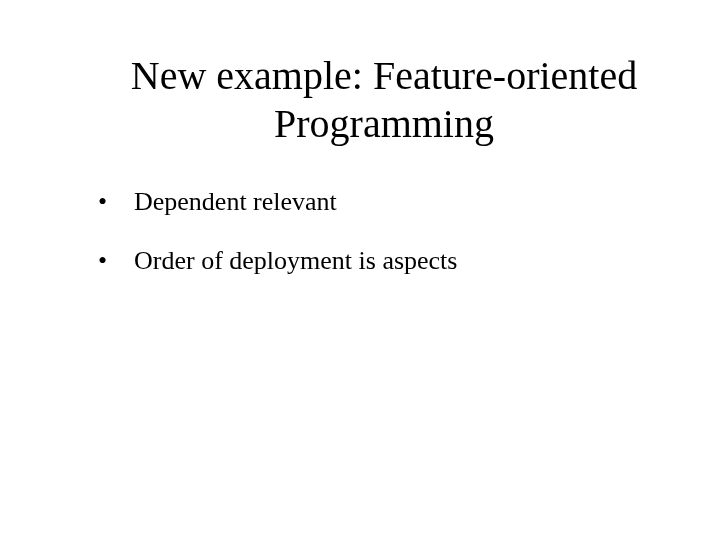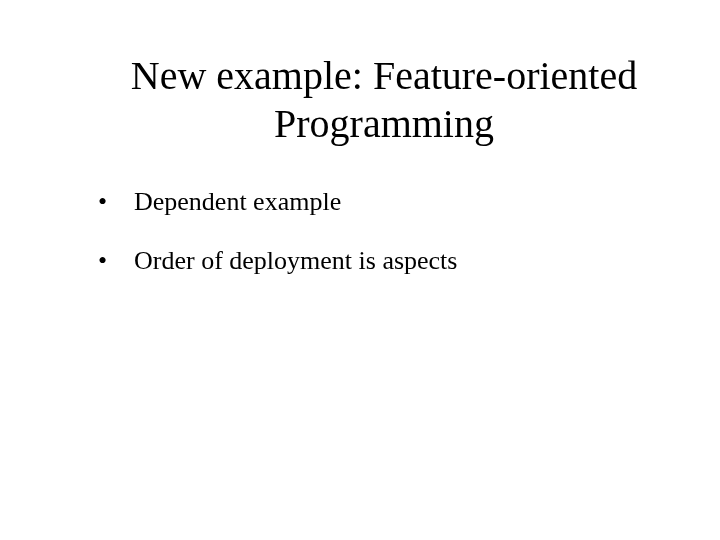--- a/index.html
+++ b/index.html
@@ -50,20 +50,20 @@
     }
   </style>
 </head>
 <body>
 
 <div class="slide">
   <h1 class="title">New example: Feature-oriented Programming</h1>
   <ul class="bullets">
     <li>
       <span class="bullet-dot">•</span>
-      <span class="bullet-text">Dependent example</span>
+      <span class="bullet-text">Dependent relevant</span>
     </li>
     <li>
       <span class="bullet-dot">•</span>
       <span class="bullet-text">Order of deployment is aspects</span>
     </li>
   </ul>
 </div>
 
 </body></html>

